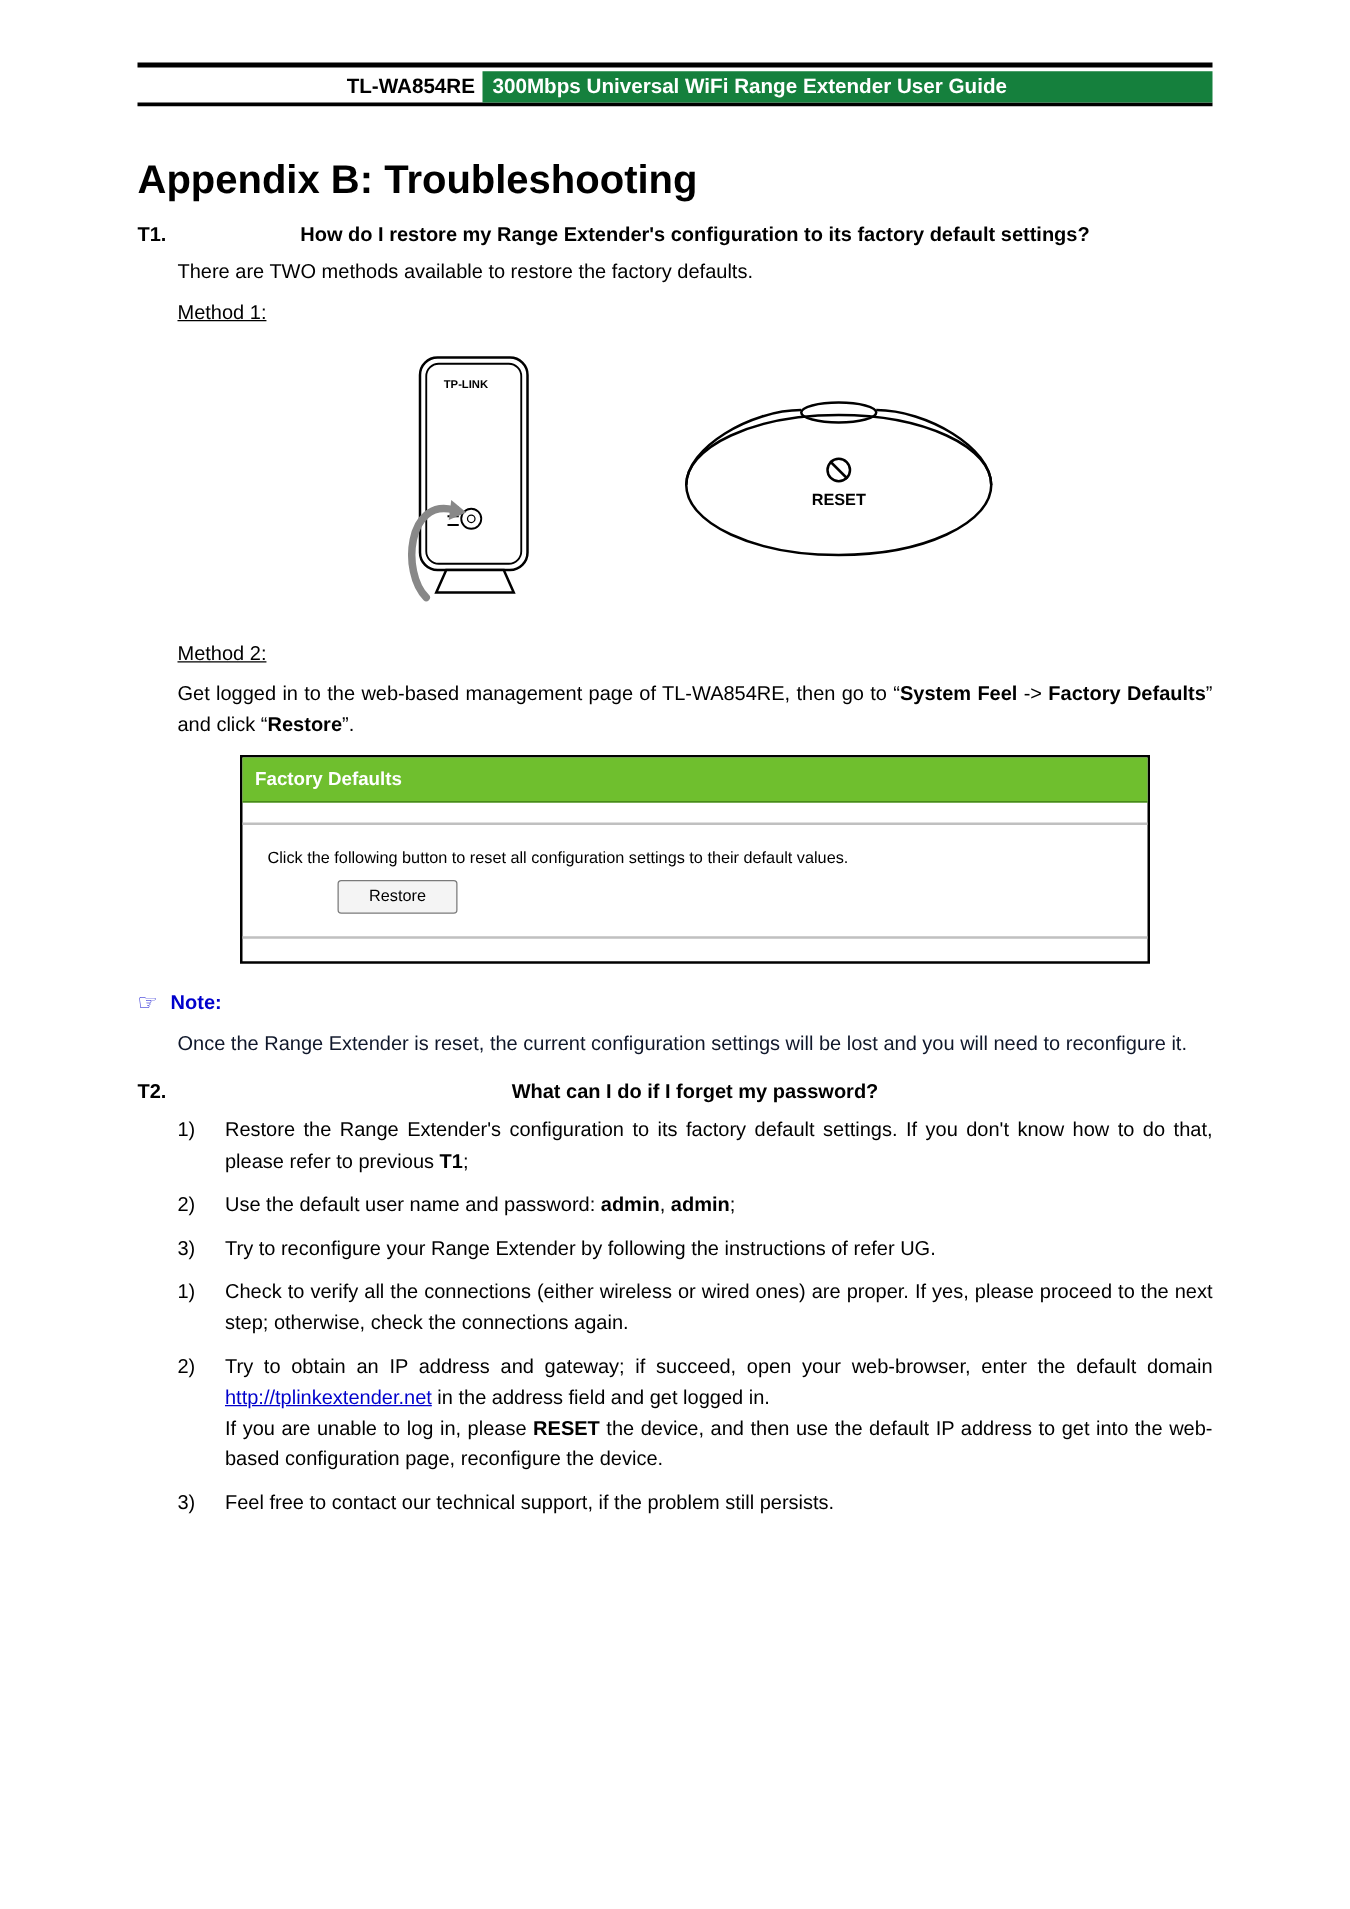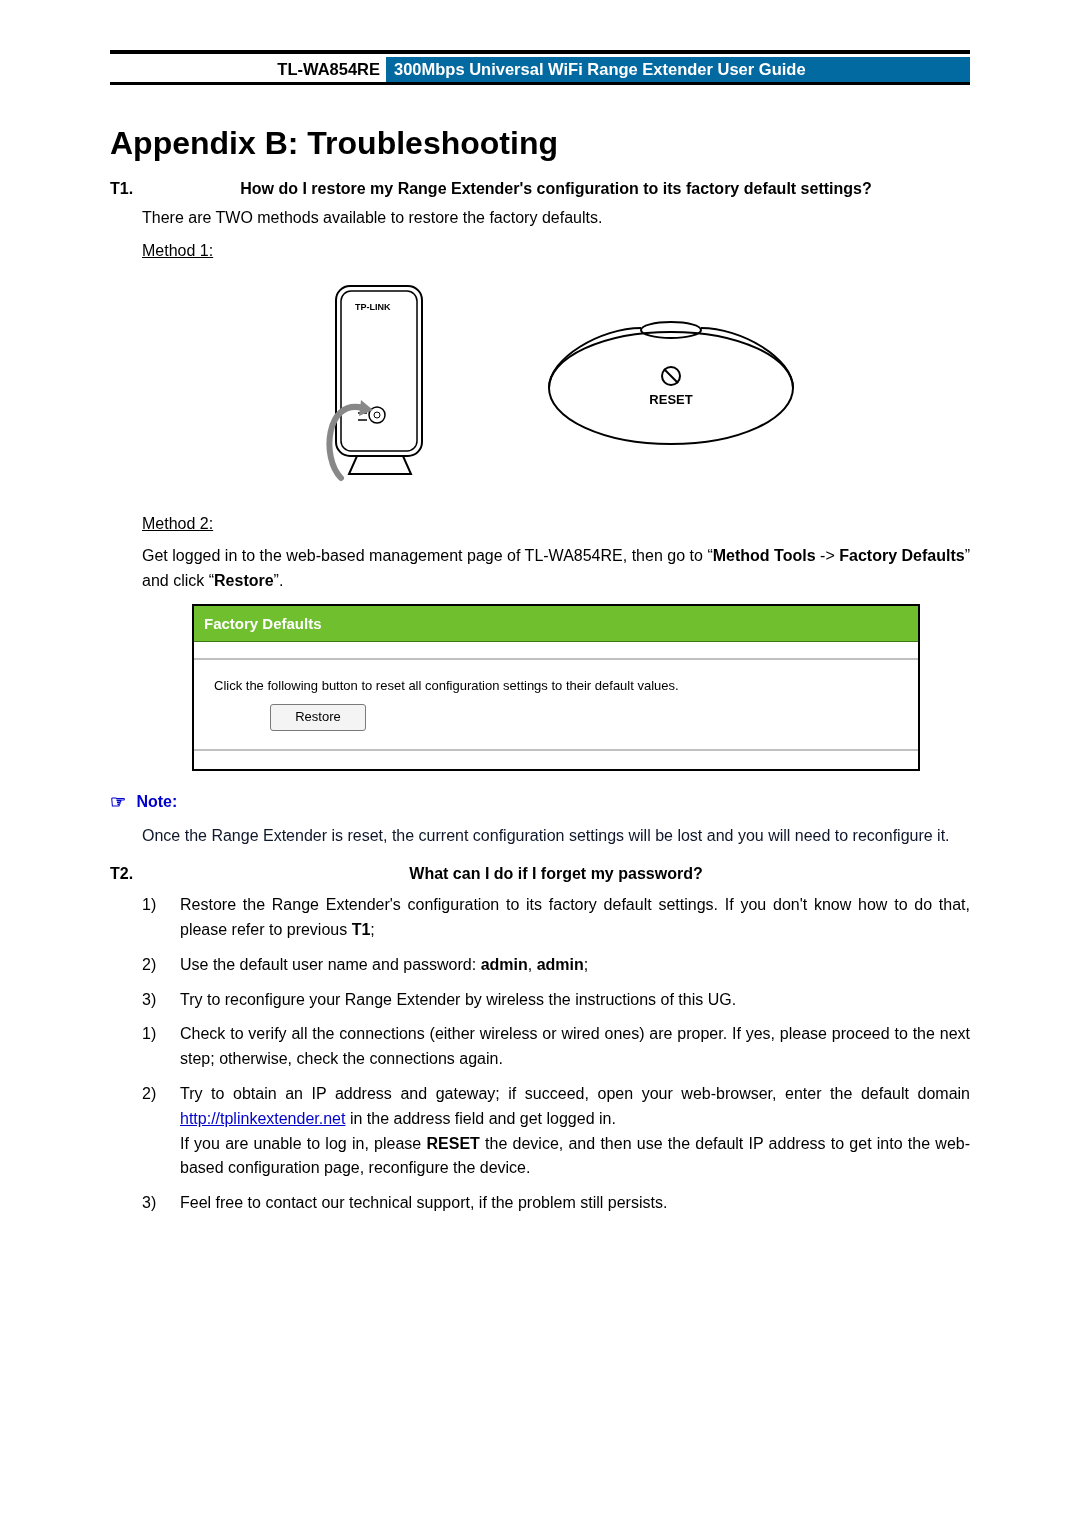--- a/index.html
+++ b/index.html
@@ -29,21 +29,21 @@
     border-bottom: 3px solid #000;
     margin-bottom: 24px;
   }
   .header-model {
     text-align: right;
     padding: 3px 6px 3px 0;
     flex: 0 0 auto;
     width: 270px;
   }
   .header-title {
-    background: #0369a1;
+    background: #15803d;
     color: #fff;
     padding: 3px 10px 3px 8px;
     flex: 1 1 auto;
   }
   h1.appendix {
     font-size: 32px;
     font-weight: bold;
     margin: 40px 0 18px 0;
   }
   .qrow {
@@ -202,34 +202,34 @@
         <path d="M8 70 C 8 40, 60 10, 100 10" fill="none" stroke="#000" stroke-width="2"></path>
         <path d="M160 10 C 200 10, 252 40, 252 70" fill="none" stroke="#000" stroke-width="2"></path>
         <circle cx="130" cy="58" r="9" fill="none" stroke="#000" stroke-width="2"></circle>
         <line x1="123" y1="51" x2="137" y2="65" stroke="#000" stroke-width="2"></line>
         <text x="130" y="86" text-anchor="middle" font-family="Arial" font-weight="bold" font-size="13">RESET</text>
       </svg>
     </div>
 
     <p class="method-label">Method 2:</p>
     <p class="just">
-      <span>Get logged in to the web-based management page of TL-WA854RE, then go to “</span><b>Method Tools</b><span> -&gt; </span><b>Factory Defaults</b><span>” and click “</span><b>Restore</b><span>”.</span>
+      <span>Get logged in to the web-based management page of TL-WA854RE, then go to “</span><b>System Feel</b><span> -&gt; </span><b>Factory Defaults</b><span>” and click “</span><b>Restore</b><span>”.</span>
     </p>
 
     <div class="fd-panel">
       <div class="fd-header">Factory Defaults</div>
       <div class="fd-sep"></div>
       <div class="fd-body">
         <div>Click the following button to reset all configuration settings to their default values.</div>
         <div class="restore-btn">Restore</div>
       </div>
       <div class="fd-foot"></div>
     </div>
 
-    <div class="note-row" style="margin-left:-32px;font-weight:bold;">
+    <div class="note-row" style="margin-left:-32px;">
       <span class="hand">☞</span>
       <b>Note:</b>
     </div>
     <p class="note-text">Once the Range Extender is reset, the current configuration settings will be lost and you will need to reconfigure it.</p>
   </div>
 
   <div class="qrow">
     <div class="qnum">T2.</div>
     <div class="qtext">What can I do if I forget my password?</div>
   </div>
@@ -242,21 +242,21 @@
         </span>
       </li>
       <li>
         <span class="n">2)</span>
         <span class="t">
           <span>Use the default user name and password: </span><b>admin</b><span>, </span><b>admin</b><span>;</span>
         </span>
       </li>
       <li>
         <span class="n">3)</span>
-        <span class="t">Try to reconfigure your Range Extender by wireless the instructions of this UG.</span>
+        <span class="t">Try to reconfigure your Range Extender by following the instructions of refer UG.</span>
       </li>
     </ol>
   </div>
 
   <div class="body-indent">
     <ol class="steps">
       <li>
         <span class="n">1)</span>
         <span class="t">Check to verify all the connections (either wireless or wired ones) are proper. If yes, please proceed to the next step; otherwise, check the connections again.</span>
       </li>

